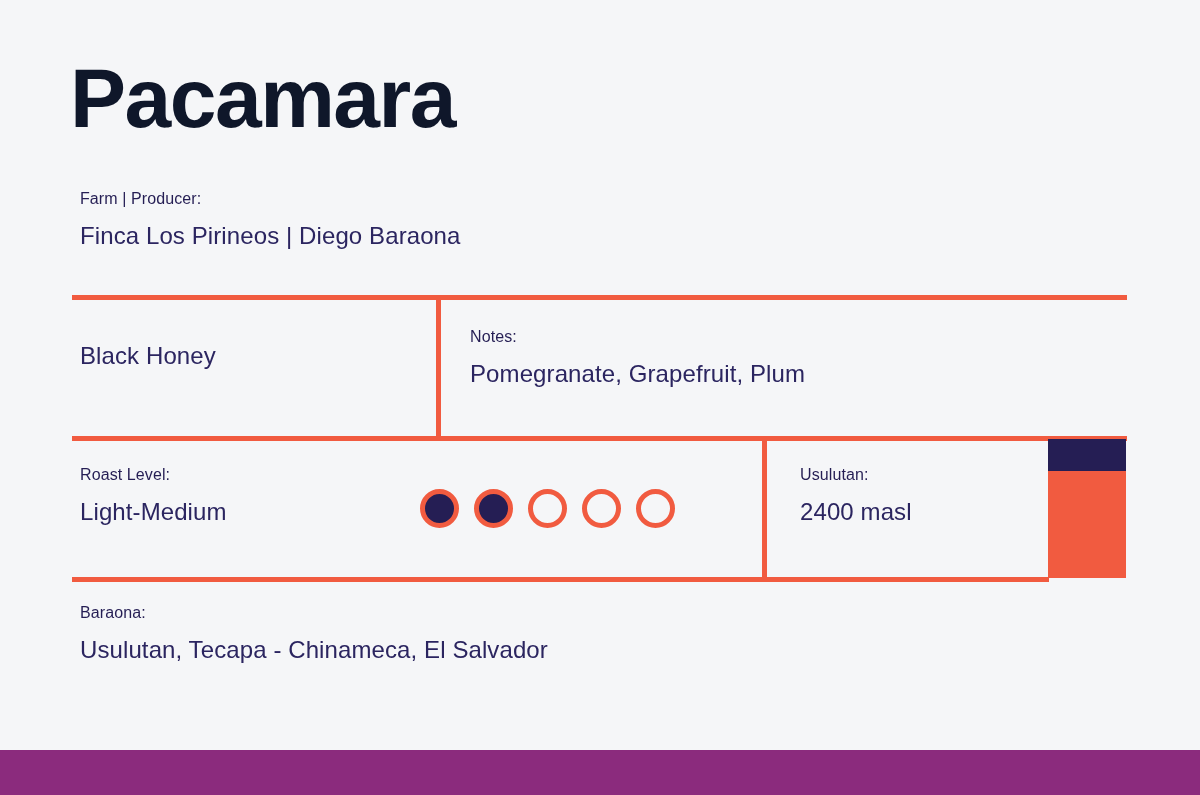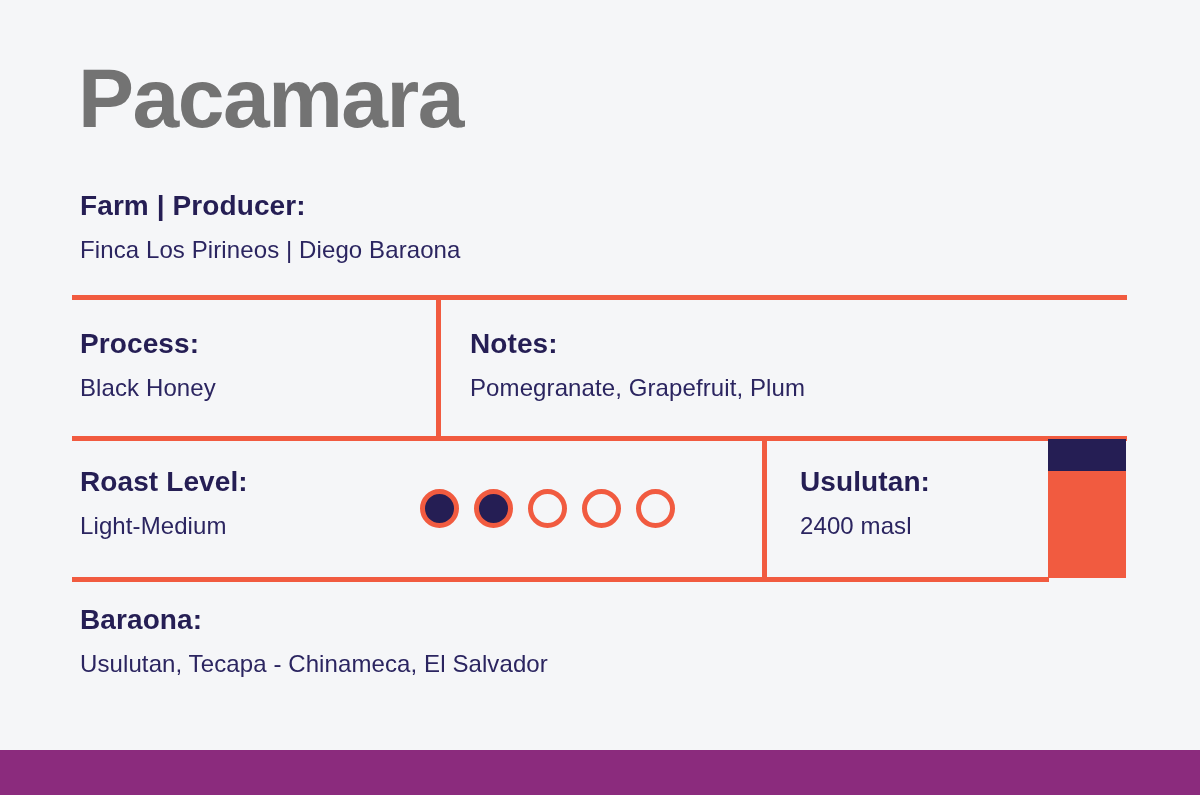--- a/index.html
+++ b/index.html
@@ -16,32 +16,32 @@
   .label-card {
     position: relative;
     width: 1200px;
     height: 795px;
     background: #f5f6f8;
   }
 
   
   .title {
     position: absolute;
-    left: 78px;
+    left: 70px;
     top: 56px;
     font-size: 84px;
     font-weight: 700;
     letter-spacing: -1.5px;
-    color: #737373;
+    color: #0f172a;
     line-height: 1.0;
     white-space: nowrap;
   }
   .field-label {
-    font-size: 28px;
-    font-weight: 700;
+    font-size: 16px;
+    font-weight: 400;
     color: #251e54;
     letter-spacing: 0.1px;
     white-space: nowrap;
   }
   .field-value {
     font-size: 24px;
     font-weight: 400;
     color: #2b2560;
     letter-spacing: 0.1px;
     white-space: nowrap;
@@ -143,21 +143,20 @@
 
   <div class="farm-block">
     <div class="field-label">Farm | Producer:</div>
     <div class="field-value">Finca Los Pirineos | Diego Baraona</div>
   </div>
 
   <div class="rule rule-1"></div>
   <div class="vrule vrule-1"></div>
 
   <div class="cell cell-process">
-    <div class="field-label">Process:</div>
     <div class="field-value">Black Honey</div>
   </div>
 
   <div class="cell cell-notes">
     <div class="field-label">Notes:</div>
     <div class="field-value">Pomegranate, Grapefruit, Plum</div>
   </div>
 
   <div class="rule rule-2"></div>
   <div class="vrule vrule-2"></div>

